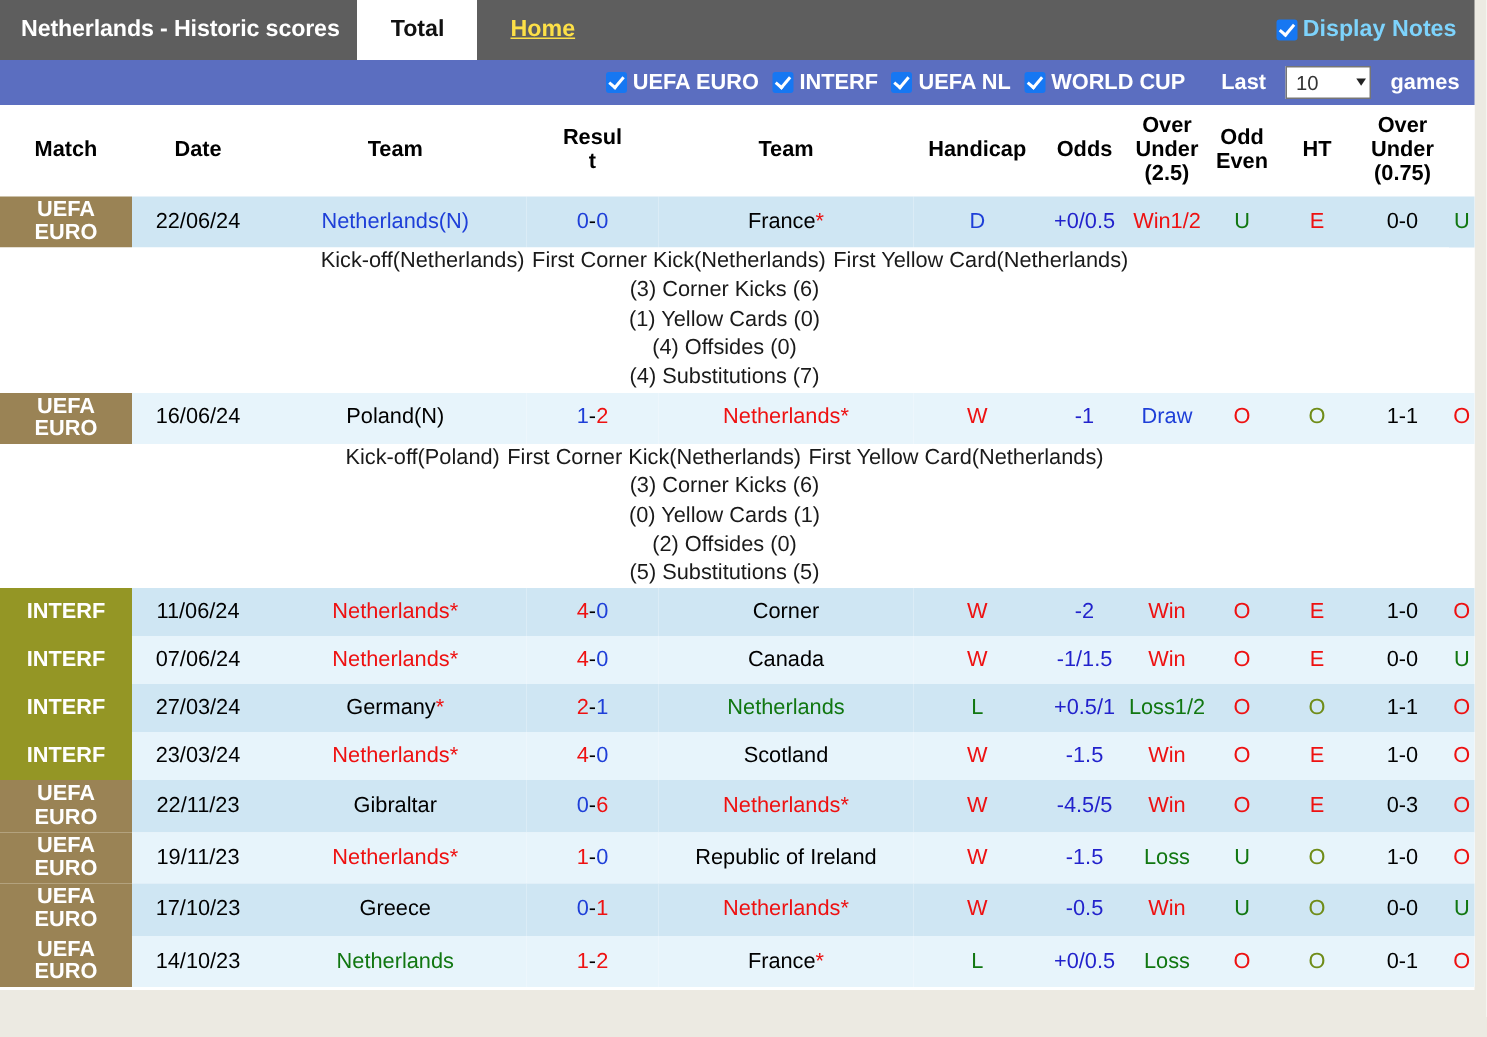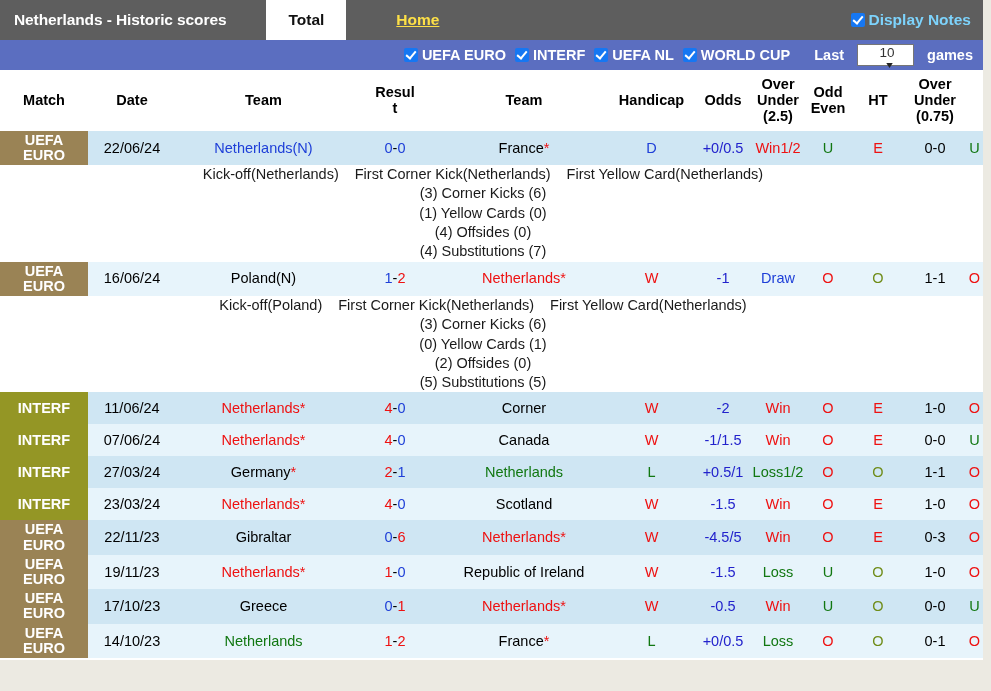--- a/index.html
+++ b/index.html
@@ -11,21 +11,20 @@
   }
   .page{position:relative;width:991px;height:691px;box-sizing:border-box;}
 
   
   .topbar{
     position:relative;
     height:40px;
     background:#5e5e5e;
     display:flex;align-items:stretch;
     margin:0 8px 0 0;
-    gap:28px;
   }
   .title-chip{
     display:flex;align-items:center;
     padding:0 12px 0 14px;
     color:#ffffff;font-weight:bold;font-size:15.5px;
     letter-spacing:-0.1px;
     white-space:nowrap;
   }
   .tab{
     display:flex;align-items:center;justify-content:center;
@@ -64,21 +63,20 @@
     transform:rotate(40deg);
   }
   .select{
     background:#ffffff;color:#333;
     border:1px solid #767676;
     font-size:13.5px;font-weight:normal;
     height:20px;min-width:46px;
     display:inline-flex;align-items:center;justify-content:space-between;
     padding:0 3px 0 6px;margin:0 4px;
     font-family:"Liberation Sans", sans-serif;
-    flex-direction:column;
   }
   .caret{font-size:10px;line-height:1;transform:scaleX(1.3);margin-left:4px;color:#222;}
 
   
   table.scores{
     width:983px;margin:0;border-collapse:collapse;
     background:#ffffff;table-layout:fixed;
   }
   table.scores th{
     background:#ffffff;color:#000000;
@@ -111,21 +109,21 @@
   .c-green{color:#117711;}
   .c-olive{color:#6f8c18;}
   .c-black{color:#000000;}
   .c-darkblue{color:#2222cc;}
   .sup-red{color:#ee1111;}
 
   .notes-wrap{
     display:flex;flex-direction:column;align-items:center;
     font-size:14.5px;color:#1a1a1a;line-height:1.33;
   }
-  .notes-head{display:flex;gap:16px;}
+  .notes-head{display:flex;gap:5px;}
   .notes-line{text-align:right;}
 
   .tbl-frame{background:#ffffff;margin-right:8px;padding-bottom:2px;}
 </style>
 </head>
 <body>
 
 <div class="page">
 
   <div class="topbar">

